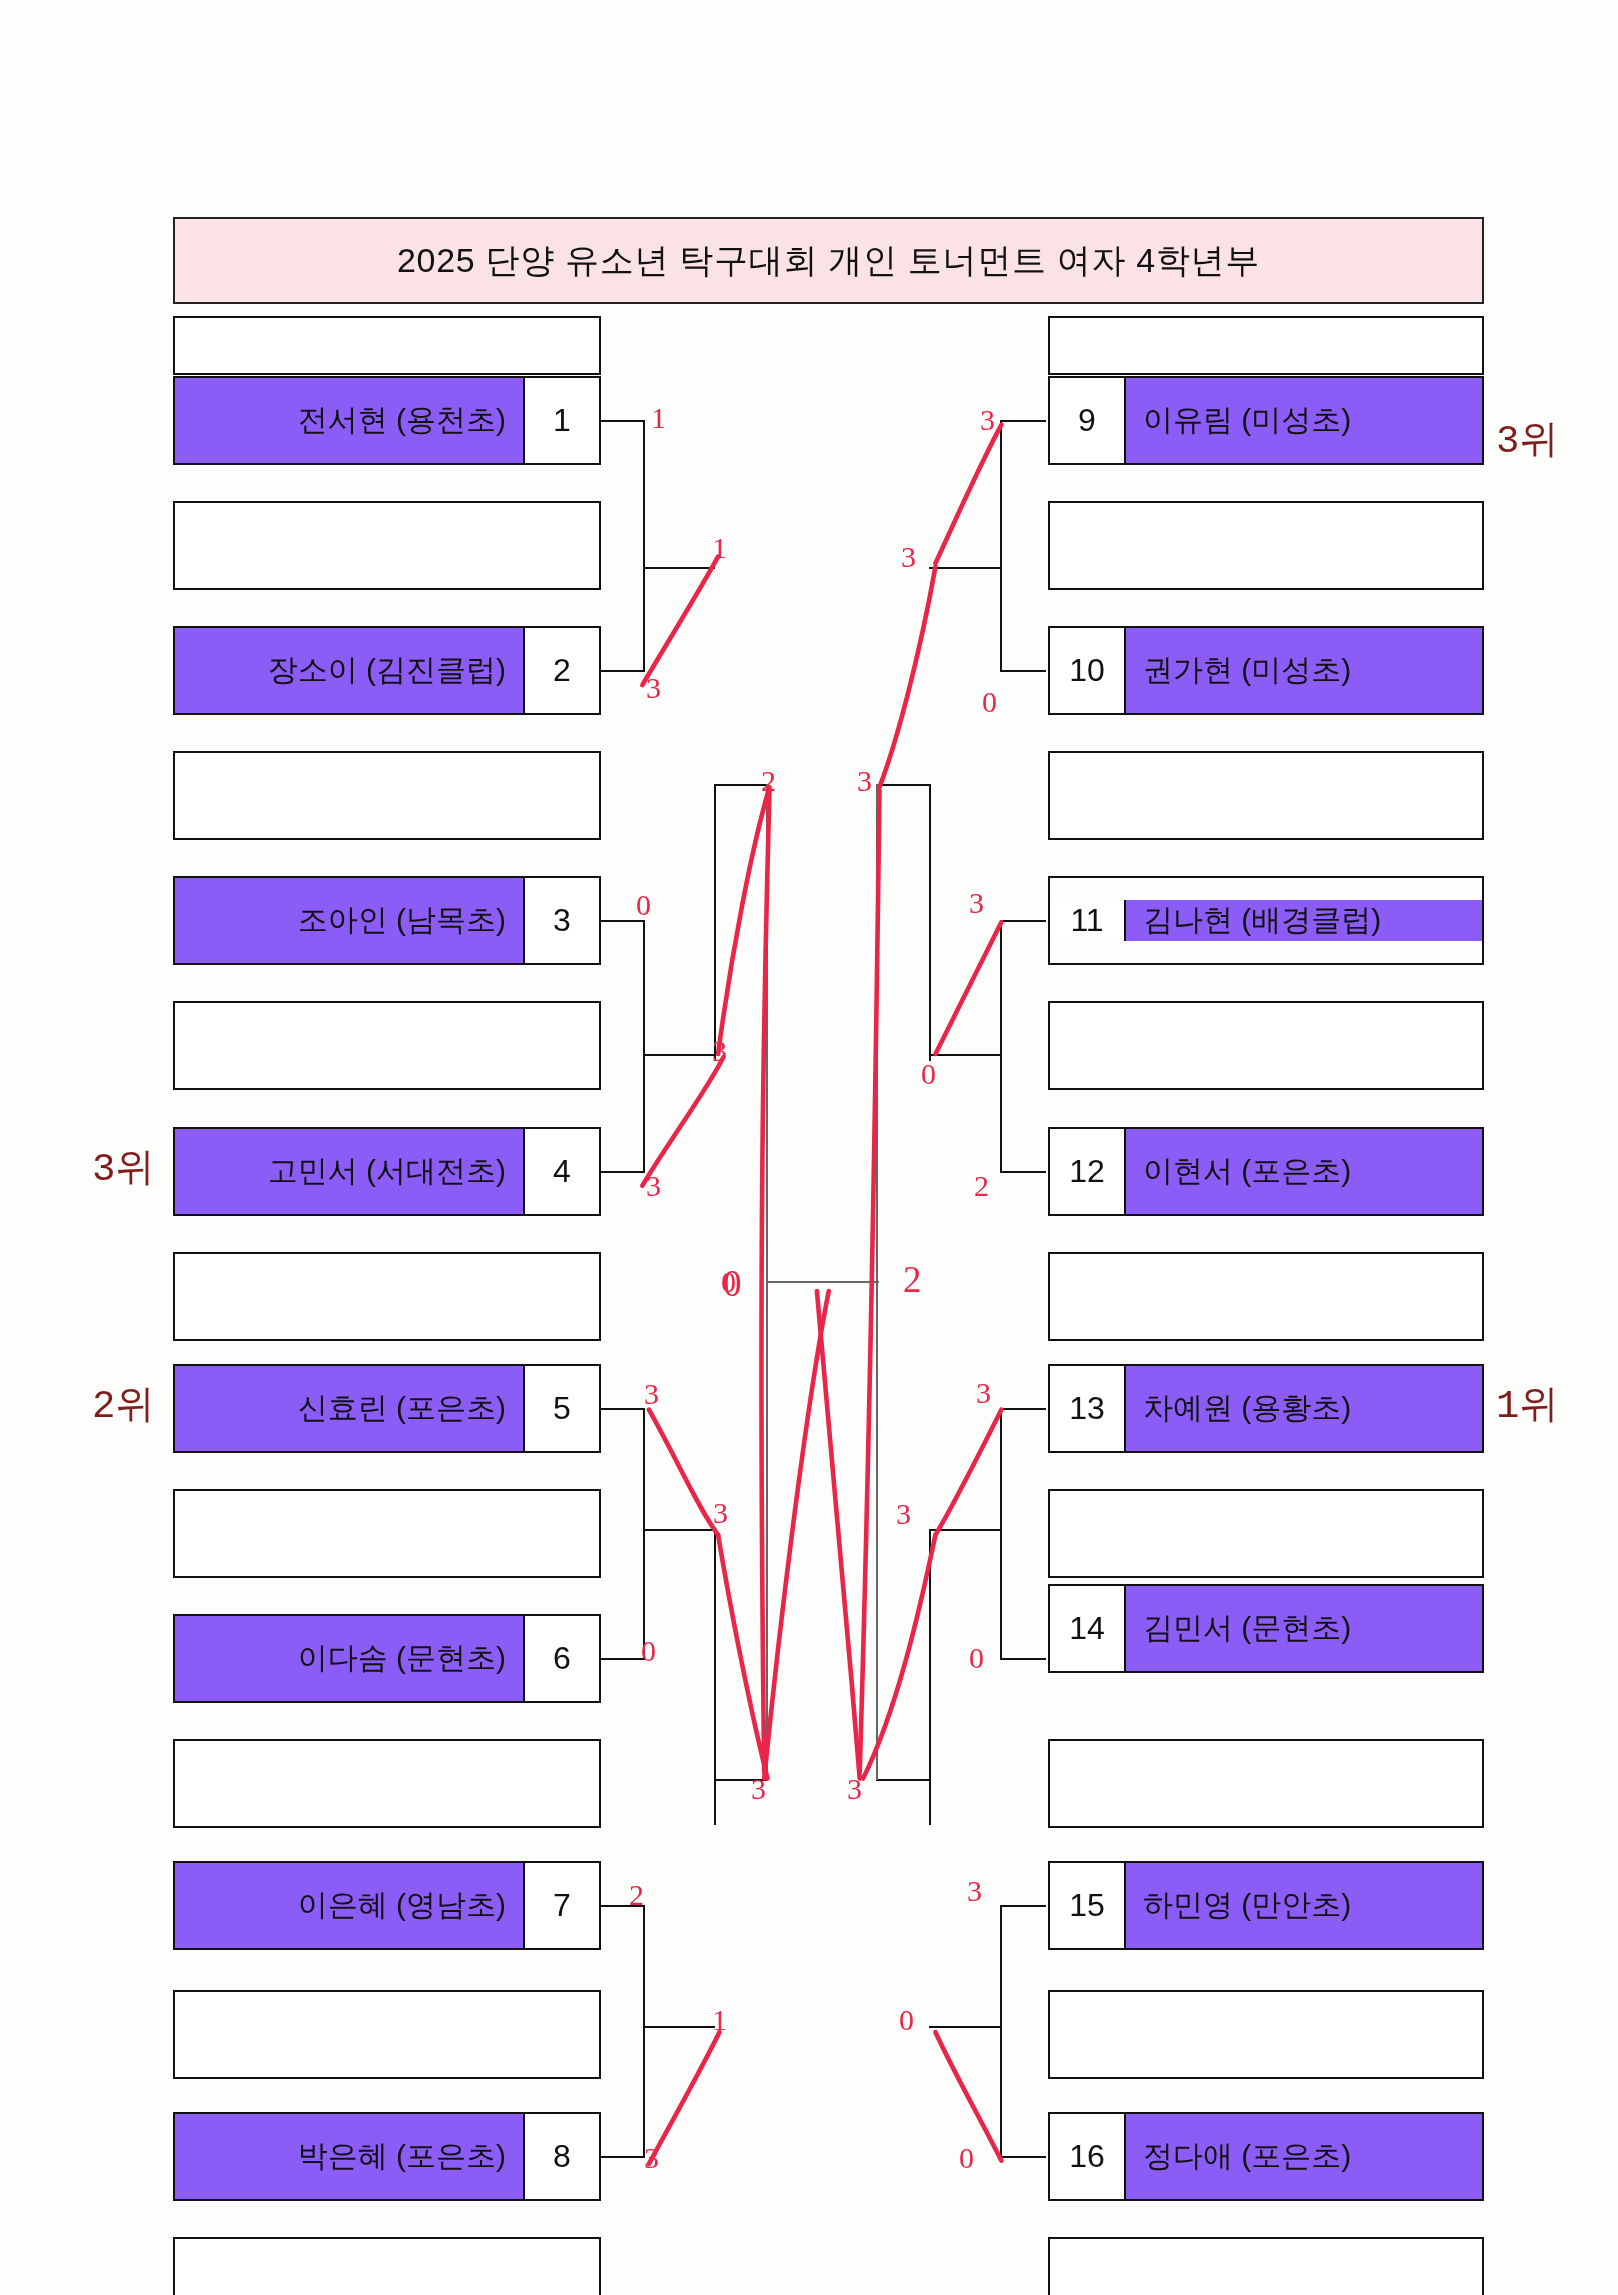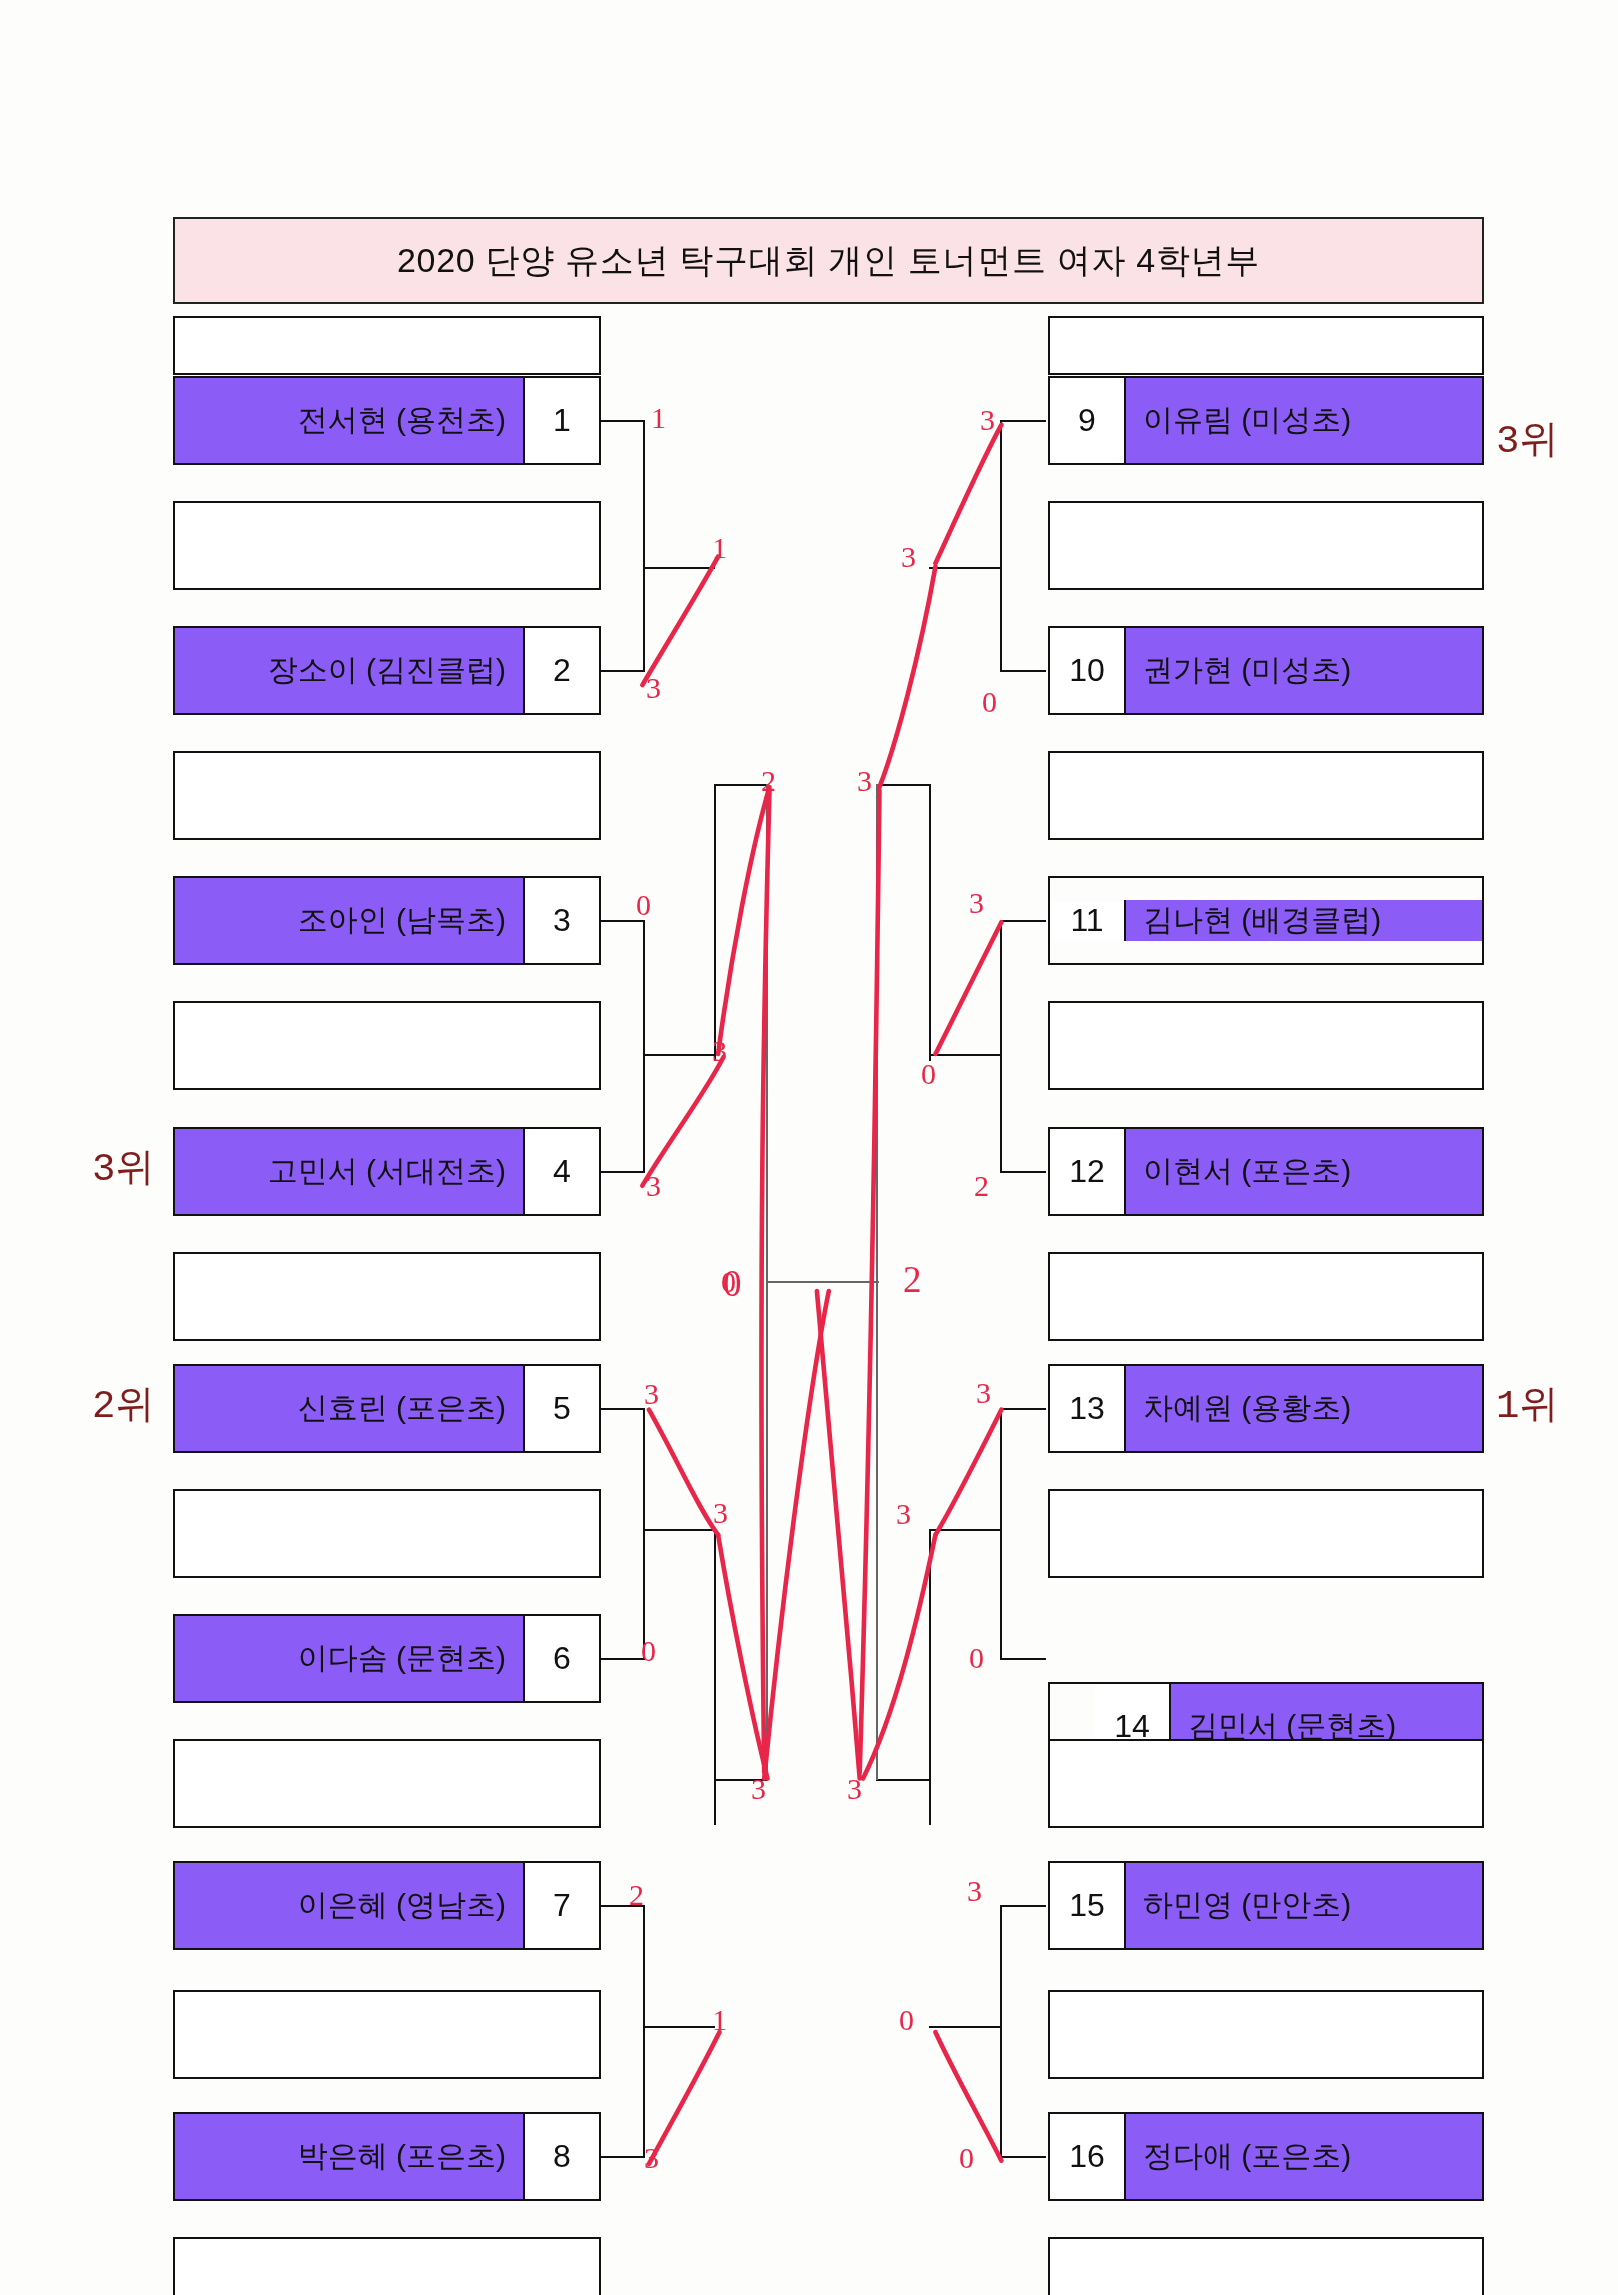--- a/index.html
+++ b/index.html
@@ -40,21 +40,21 @@
   .redtext{position:absolute;color:#e8264a;font-size:30px;font-family:"Liberation Serif",serif;}
   .rank{position:absolute;color:#7f1d1d;font-size:39px;font-family:Liberation Mono, monospace;}
   svg.pen{position:absolute;left:0;top:0;width:1618px;height:2295px;pointer-events:none;}
 </style>
 </head>
 <body>
 
 <div id="sheet">
 
   <div class="title-box">
-    <span>2020 단양 유소년 탁구대회 개인 토너먼트 여자 4학년부</span>
+    <span>2025 단양 유소년 탁구대회 개인 토너먼트 여자 4학년부</span>
   </div>
 
   <div class="row left" style="top:376px;">
     <div class="namecell">
         <span>전서현 (용천초)</span>
       </div>
     <div class="numcell">
         <span>1</span>
       </div>
   </div>
@@ -158,21 +158,21 @@
       </div>
   </div>
   <div class="row right" style="top:1364px;">
     <div class="numcell">
         <span>13</span>
       </div>
     <div class="namecell">
         <span>차예원 (용황초)</span>
       </div>
   </div>
-  <div class="row right" style="top:1682px;padding-left:45px;">
+  <div class="row right" style="top:1584px;">
     <div class="numcell">
         <span>14</span>
       </div>
     <div class="namecell">
         <span>김민서 (문현초)</span>
       </div>
   </div>
   <div class="row right" style="top:1861px;">
     <div class="numcell">
         <span>15</span>

